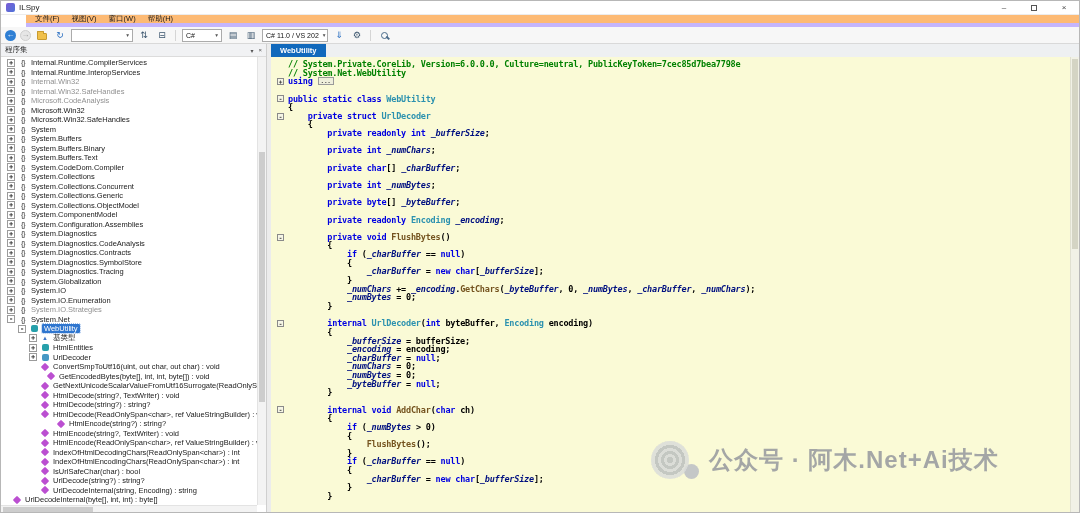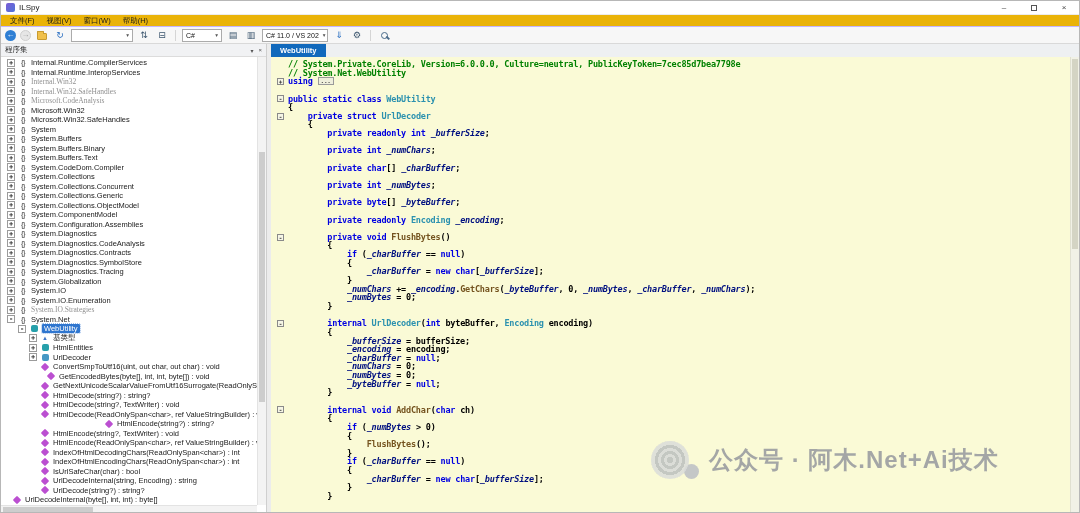--- a/index.html
+++ b/index.html
@@ -8,21 +8,21 @@
 
   
   .titlebar{height:14px;display:flex;align-items:center;background:#ffffff;border-bottom:1px solid #ececec;padding-left:5px;gap:4px;}
   .app-icon{width:9px;height:9px;border-radius:2px;background:linear-gradient(135deg,#7b5cd6,#4f74d8);display:inline-block;}
   .title-text{font-size:8px;color:#222;}
   .win-controls{margin-left:auto;display:flex;height:14px;}
   .win-btn{width:30px;height:14px;display:flex;align-items:center;justify-content:center;font-size:8px;color:#444;}
   .glyph-max{width:6px;height:6px;border:1px solid #555;display:inline-block;}
 
   
-  .menubar{height:12px;display:flex;align-items:center;background:#eab308;border-bottom:1px solid #c4b5fd;padding-left:3px;}
+  .menubar{height:12px;display:flex;align-items:center;background:#fdba74;border-bottom:4px solid #c4b5fd;padding-left:3px;margin-left:25px;}
   .menu-item{padding:0 6px;font-size:7.5px;color:#1a1a1a;}
 
   
   .toolbar{height:17px;display:flex;align-items:center;background:#f7f7f7;border-bottom:1px solid #d9d9d9;padding:0 4px;gap:4px;}
   .tb-btn{height:13px;min-width:14px;display:flex;align-items:center;justify-content:center;color:#3c566e;}
   .tb-glyph{font-size:9px;line-height:9px;}
   .blue-t{color:#2a6fc2;}
   .circle{width:11px;height:11px;min-width:11px;border-radius:50%;font-size:8px;line-height:8px;display:flex;align-items:center;justify-content:center;}
   .circle.blue{background:#2f7fd4;color:#fff;}
   .circle.gray{background:#e6e6e6;color:#a2a2a2;border:1px solid #cfcfcf;}
@@ -49,21 +49,21 @@
   .exp{flex:0 0 8px;width:8px;height:8px;border:1px solid #9b9b9b;background:#fff;color:#222;
        font:600 7px/6px "DejaVu Sans Mono",monospace;display:inline-flex;align-items:center;justify-content:center;margin-right:3px;}
   .exp.hidden{visibility:hidden;}
   .ticon{flex:0 0 10px;width:10px;height:8px;margin-right:3px;display:inline-flex;align-items:center;justify-content:center;font-size:6.5px;}
   .ticon-ns{color:#6a6a6a;font-weight:700;letter-spacing:-0.5px;}
   .ticon-class::before{content:"";width:7px;height:7px;border-radius:2px;background:#26a0ab;}
   .ticon-struct::before{content:"";width:7px;height:7px;border-radius:2px;background:#4598c4;}
   .ticon-method::before{content:"";width:6px;height:6px;background:#bb4fd1;transform:rotate(45deg);border-radius:1px;}
   .ticon-base{color:#3f76c8;font-size:6px;}
   .tlabel{font-size:7.5px;color:#1a1a1a;}
-  .trow.dim .tlabel{color:#909090;font-family:Liberation Serif, serif;}
+  .trow.dim .tlabel{color:#909090;}
   .tlabel.sel{background:#2f76cf;color:#fff;border-radius:1px;padding:0 2px;outline:1px dotted #9cbdea;}
   .tree-vscroll{position:absolute;right:0;top:13px;bottom:9px;width:9px;background:#f3f3f3;border-left:1px solid #e3e3e3;}
   .tree-vscroll .thumb{position:absolute;left:1px;right:1px;top:95px;height:250px;background:#cdcdcd;}
   .tree-hscroll{position:absolute;left:0;right:9px;bottom:0;height:9px;background:#f3f3f3;border-top:1px solid #e3e3e3;}
   .tree-hscroll .thumb{position:absolute;top:1px;bottom:1px;left:2px;width:90px;background:#cdcdcd;}
 
   .splitter{width:4px;background:#ececec;}
 
   
   .editor{flex:1;display:flex;flex-direction:column;position:relative;background:#fafad6;}
@@ -354,33 +354,33 @@
             <span class="tlabel">GetEncodedBytes(byte[], int, int, byte[]) : void</span>
           </div>
           <div class="trow" style="padding-left: 28px;">
             <span class="exp hidden"></span>
             <span class="ticon ticon-method"></span>
             <span class="tlabel">GetNextUnicodeScalarValueFromUtf16Surrogate(ReadOnlySp</span>
           </div>
           <div class="trow" style="padding-left: 28px;">
             <span class="exp hidden"></span>
             <span class="ticon ticon-method"></span>
+            <span class="tlabel">HtmlDecode(string?, TextWriter) : void</span>
+          </div>
+          <div class="trow" style="padding-left: 28px;">
+            <span class="exp hidden"></span>
+            <span class="ticon ticon-method"></span>
             <span class="tlabel">HtmlDecode(string?) : string?</span>
           </div>
           <div class="trow" style="padding-left: 28px;">
             <span class="exp hidden"></span>
             <span class="ticon ticon-method"></span>
-            <span class="tlabel">HtmlDecode(string?, TextWriter) : void</span>
-          </div>
-          <div class="trow" style="padding-left: 28px;">
-            <span class="exp hidden"></span>
-            <span class="ticon ticon-method"></span>
             <span class="tlabel">HtmlDecode(ReadOnlySpan&lt;char&gt;, ref ValueStringBuilder) : v</span>
           </div>
-          <div class="trow" style="padding-left: 44px; margin-left: 48px;">
+          <div class="trow" style="padding-left: 44px;">
             <span class="exp hidden"></span>
             <span class="ticon ticon-method"></span>
             <span class="tlabel">HtmlEncode(string?) : string?</span>
           </div>
           <div class="trow" style="padding-left: 28px;">
             <span class="exp hidden"></span>
             <span class="ticon ticon-method"></span>
             <span class="tlabel">HtmlEncode(string?, TextWriter) : void</span>
           </div>
           <div class="trow" style="padding-left: 28px;">
@@ -399,26 +399,26 @@
             <span class="tlabel">IndexOfHtmlEncodingChars(ReadOnlySpan&lt;char&gt;) : int</span>
           </div>
           <div class="trow" style="padding-left: 28px;">
             <span class="exp hidden"></span>
             <span class="ticon ticon-method"></span>
             <span class="tlabel">IsUrlSafeChar(char) : bool</span>
           </div>
           <div class="trow" style="padding-left: 28px;">
             <span class="exp hidden"></span>
             <span class="ticon ticon-method"></span>
+            <span class="tlabel">UrlDecode(string?) : string?</span>
+          </div>
+          <div class="trow" style="padding-left: 28px;">
+            <span class="exp hidden"></span>
+            <span class="ticon ticon-method"></span>
             <span class="tlabel">UrlDecodeInternal(string, Encoding) : string</span>
-          </div>
-          <div class="trow" style="padding-left: 28px;">
-            <span class="exp hidden"></span>
-            <span class="ticon ticon-method"></span>
-            <span class="tlabel">UrlDecode(string?) : string?</span>
           </div>
           <div class="trow" style="">
             <span class="exp hidden"></span>
             <span class="ticon ticon-method"></span>
             <span class="tlabel">UrlDecodeInternal(byte[], int, int) : byte[]</span>
           </div>
         </div>
       <div class="tree-vscroll">
           <div class="thumb"></div>
         </div>

